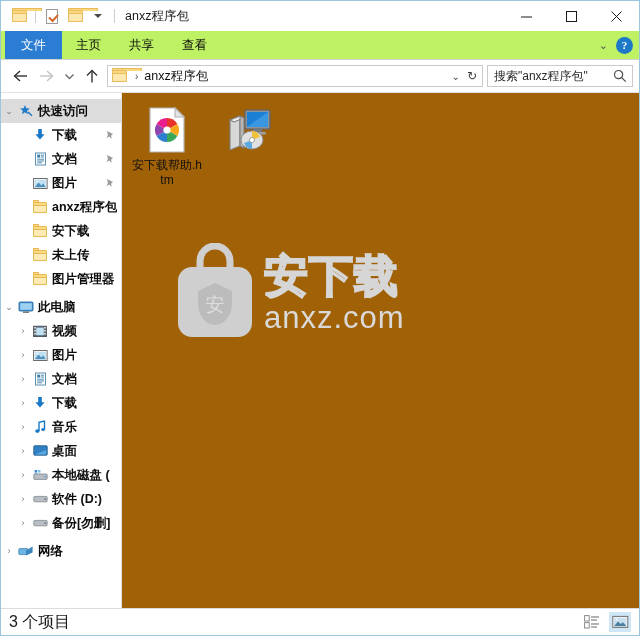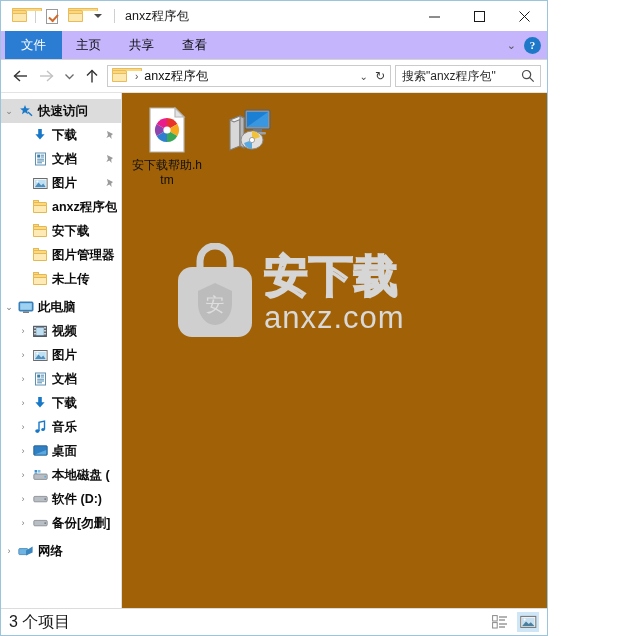--- a/index.html
+++ b/index.html
@@ -11,21 +11,21 @@
     width: 640px;
     height: 636px;
     font-family: "Liberation Sans", "DejaVu Sans", sans-serif;
     font-size: 12px;
     color: #000;
     overflow: hidden;
     -webkit-font-smoothing: antialiased;
   }
   .window {
     position: relative;
-    width: 548px;
+    width: 640px;
     height: 636px;
     box-sizing: border-box;
     border: 1px solid #9bc4dd;
     background: #ffffff;
     display: flex;
     flex-direction: column;
   }
 
   
   .titlebar {
@@ -130,21 +130,21 @@
     align-items: center;
     justify-content: center;
   }
   .win-btn svg { display: block; }
 
   
   .ribbon {
     height: 28px;
     display: flex;
     align-items: stretch;
-    background: #c4b5fd;
+    background: #bef264;
     border-bottom: 1px solid #d4d4d4;
     flex: 0 0 auto;
     position: relative;
     text-align: right;
   }
   .tab {
     padding: 0 14px;
     display: flex;
     align-items: center;
     font-size: 12.5px;
@@ -642,33 +642,33 @@
 
       <div class="tree-row">
         <span class="expander indent1"></span>
         <span class="tree-ico">
           <span class="ic-folder">
               <span class="ft"></span>
               <span class="fb"></span>
               <span class="ff"></span>
             </span>
         </span>
-        <span class="tree-label">图片管理器</span>
+        <span class="tree-label">未上传</span>
       </div>
 
       <div class="tree-row">
         <span class="expander indent1"></span>
         <span class="tree-ico">
           <span class="ic-folder">
               <span class="ft"></span>
               <span class="fb"></span>
               <span class="ff"></span>
             </span>
         </span>
-        <span class="tree-label">未上传</span>
+        <span class="tree-label">图片管理器</span>
       </div>
 
       <div class="tree-row" style="margin-top:4px;">
         <span class="expander">⌄</span>
         <span class="tree-ico">
           <svg width="16" height="13" viewBox="0 0 16 13">
             <rect x="1" y="1" width="14" height="9" rx="1" fill="#3c8fd0" stroke="#2b6fa5" stroke-width="0.9"></rect>
             <rect x="2.2" y="2.2" width="11.6" height="6.6" fill="#9fd2f0"></rect>
             <rect x="5" y="10.4" width="6" height="1.6" fill="#7d7d7d"></rect>
           </svg>

